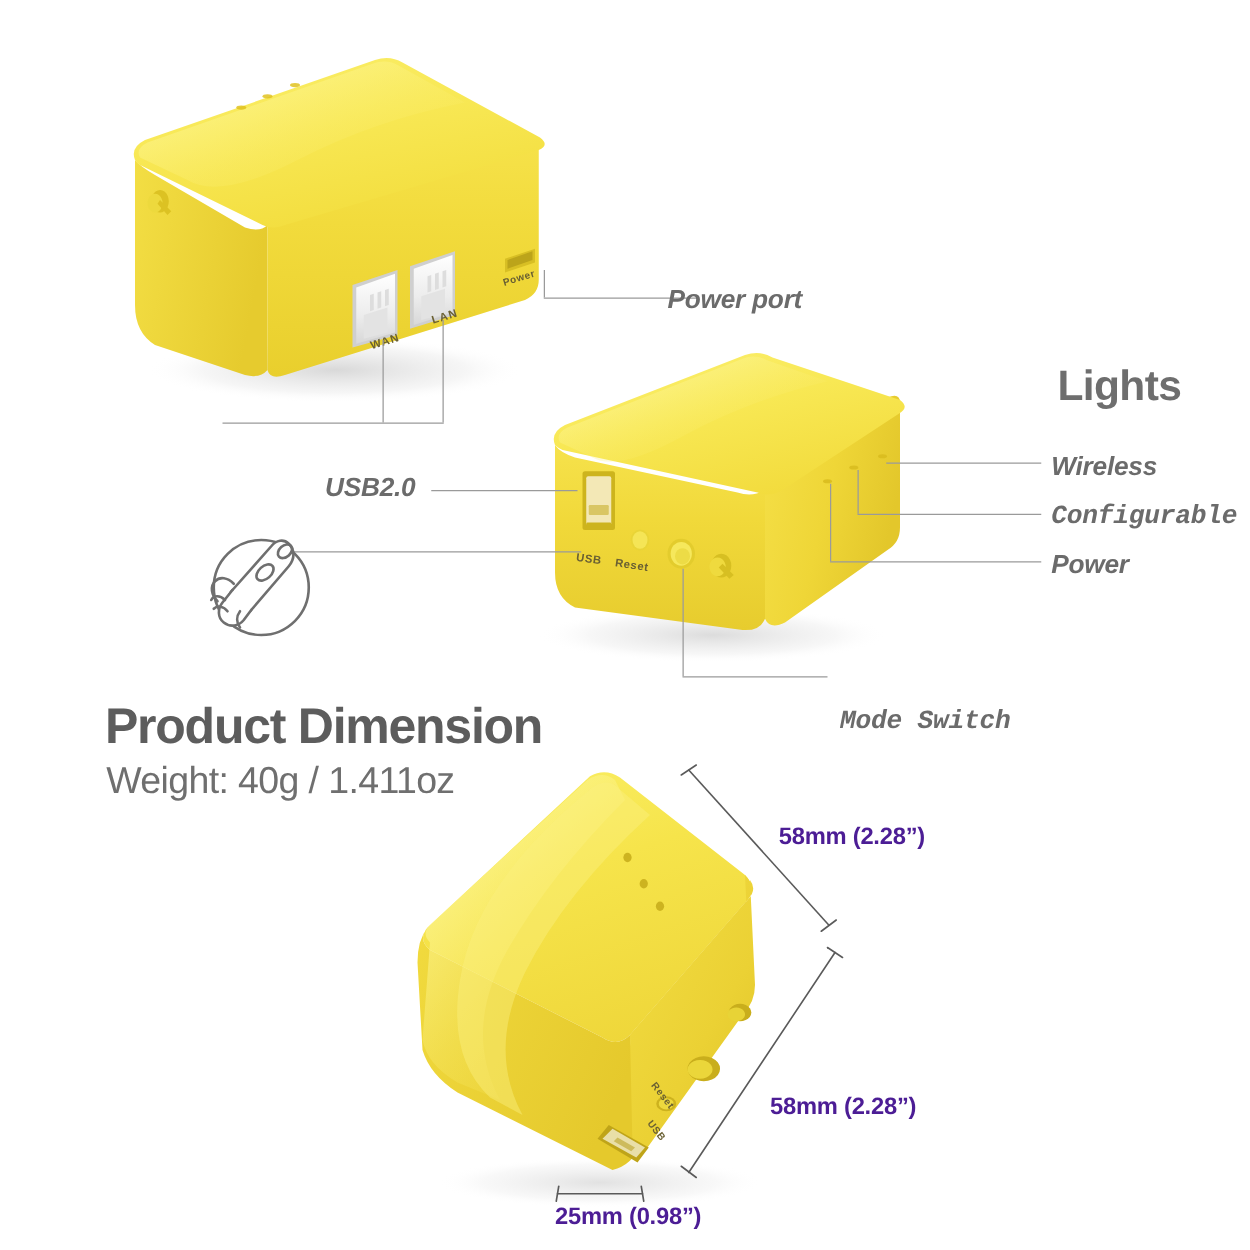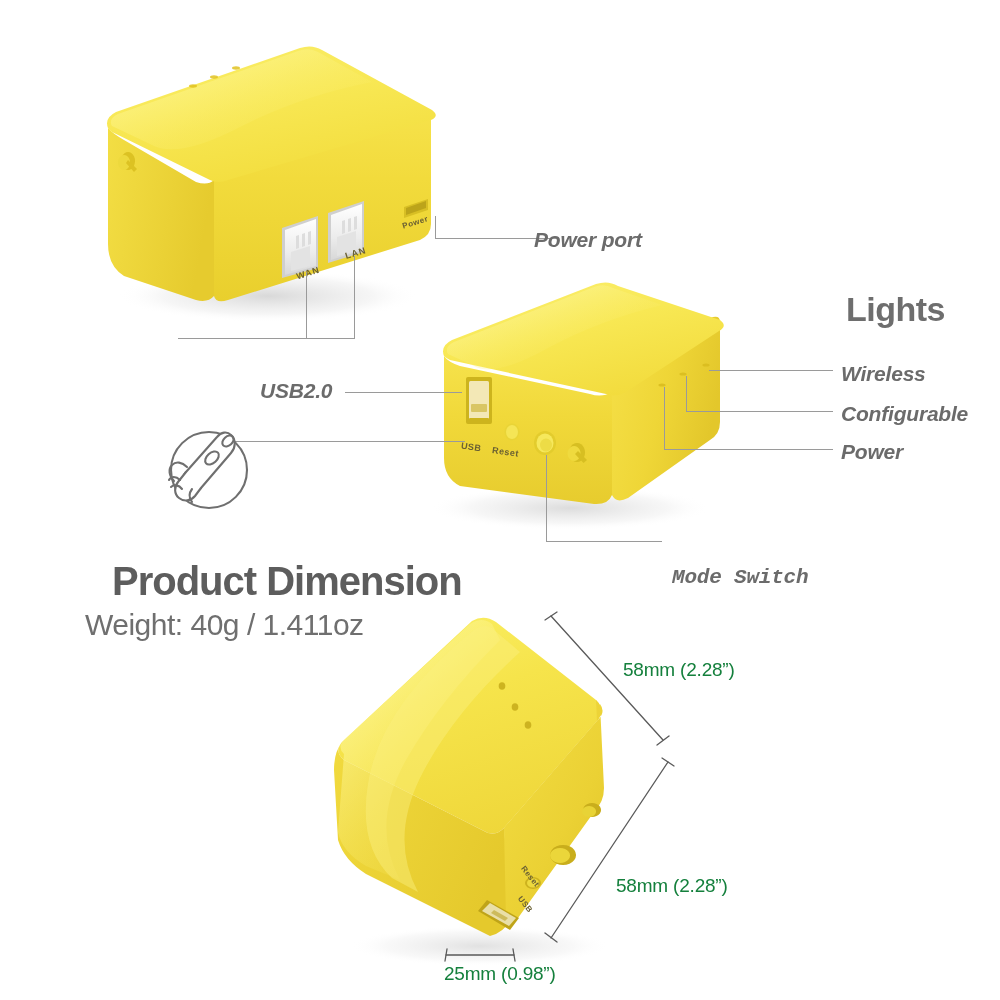--- a/index.html
+++ b/index.html
@@ -26,32 +26,31 @@
   .callout.right{text-align:right;}
   .heading-bold{
     position:absolute;
     font-weight:bold;
     color:#6e6e6e;
     font-size:34px;
     letter-spacing:-0.5px;
   }
   .dim-label{
     position:absolute;
-    font-weight:normal;
-    color:#15803d;
+    font-weight:bold;
+    color:#4c1d95;
     font-size:19px;
     letter-spacing:-0.2px;
   }
   .sec-title{
     position:absolute;
     font-weight:bold;
     color:#5d5d5d;
     font-size:40px;
     letter-spacing:-1px;
-    margin-left:28px;
   }
   .sec-sub{
     position:absolute;
     color:#6f6f6f;
     font-size:30px;
     letter-spacing:-0.5px;
   }
 
   
   .ln{position:absolute;background:#9a9a9a;}
@@ -253,21 +252,21 @@
   <div class="ln lnh" style="left:546px;top:541px;width:116px;"></div>
   <div class="callout" style="left:672px;top:565px;font-family:Liberation Mono, monospace;">Mode Switch</div>
 
   <div class="heading-bold" style="left:846px;top:290px;">Lights</div>
 
   <div class="ln lnh" style="left:709px;top:370px;width:124px;"></div>
   <div class="callout" style="left:841px;top:361px;">Wireless</div>
 
   <div class="ln lnv" style="left:686px;top:376px;height:35px;"></div>
   <div class="ln lnh" style="left:686px;top:411px;width:147px;"></div>
-  <div class="callout" style="left:841px;top:401px;">Configurable</div>
+  <div class="callout" style="left:841px;top:401px;font-family:Liberation Mono, monospace;">Configurable</div>
 
   <div class="ln lnv" style="left:664px;top:387px;height:62px;"></div>
   <div class="ln lnh" style="left:664px;top:449px;width:169px;"></div>
   <div class="callout" style="left:841px;top:439px;">Power</div>
 
   <div class="sec-title" style="left:84px;top:559px;">Product Dimension</div>
   <div class="sec-sub" style="left:85px;top:608px;text-align:right;">Weight: 40g / 1.411oz</div>
 
   <svg class="abs" width="1000" height="1000" aria-hidden="true">
     <defs>

